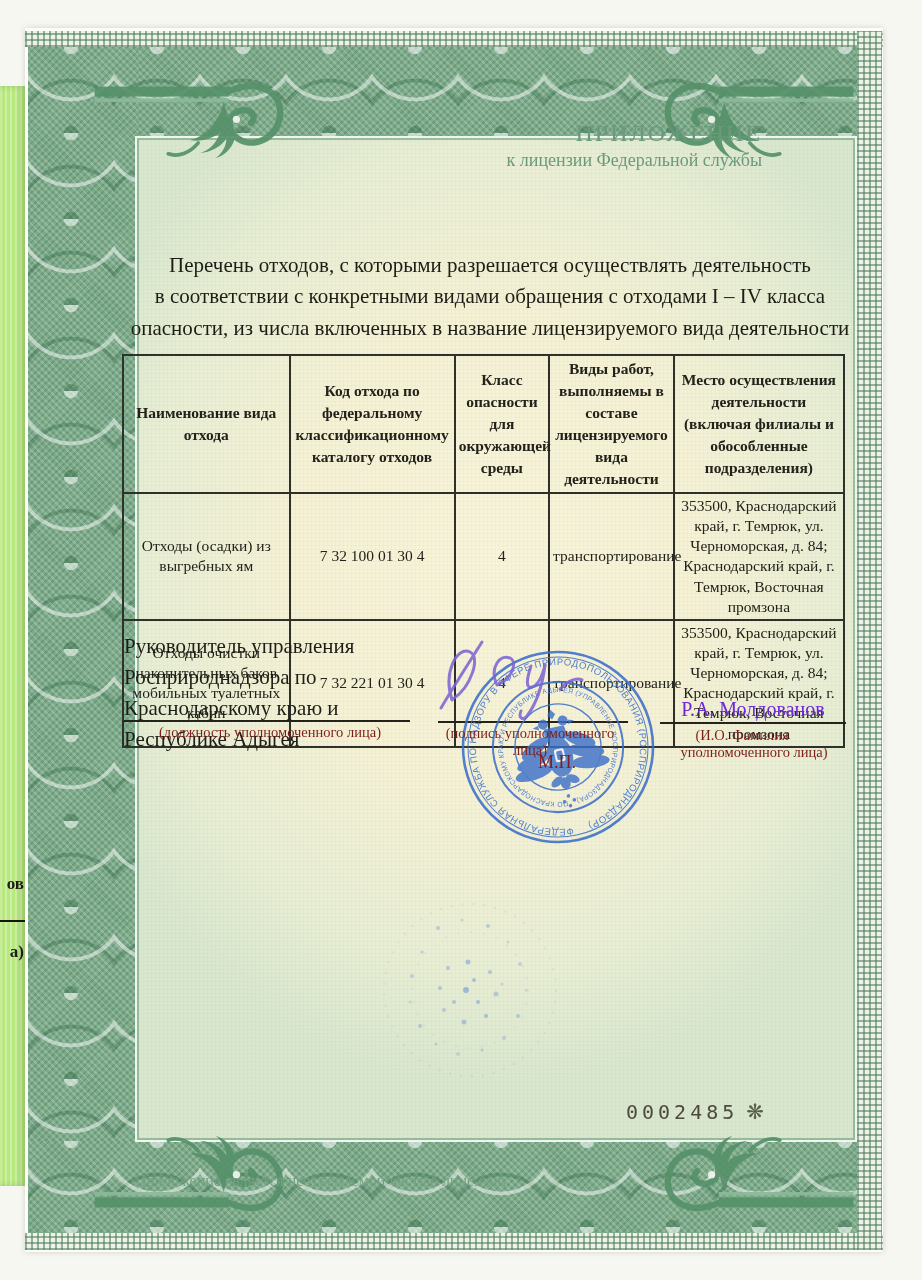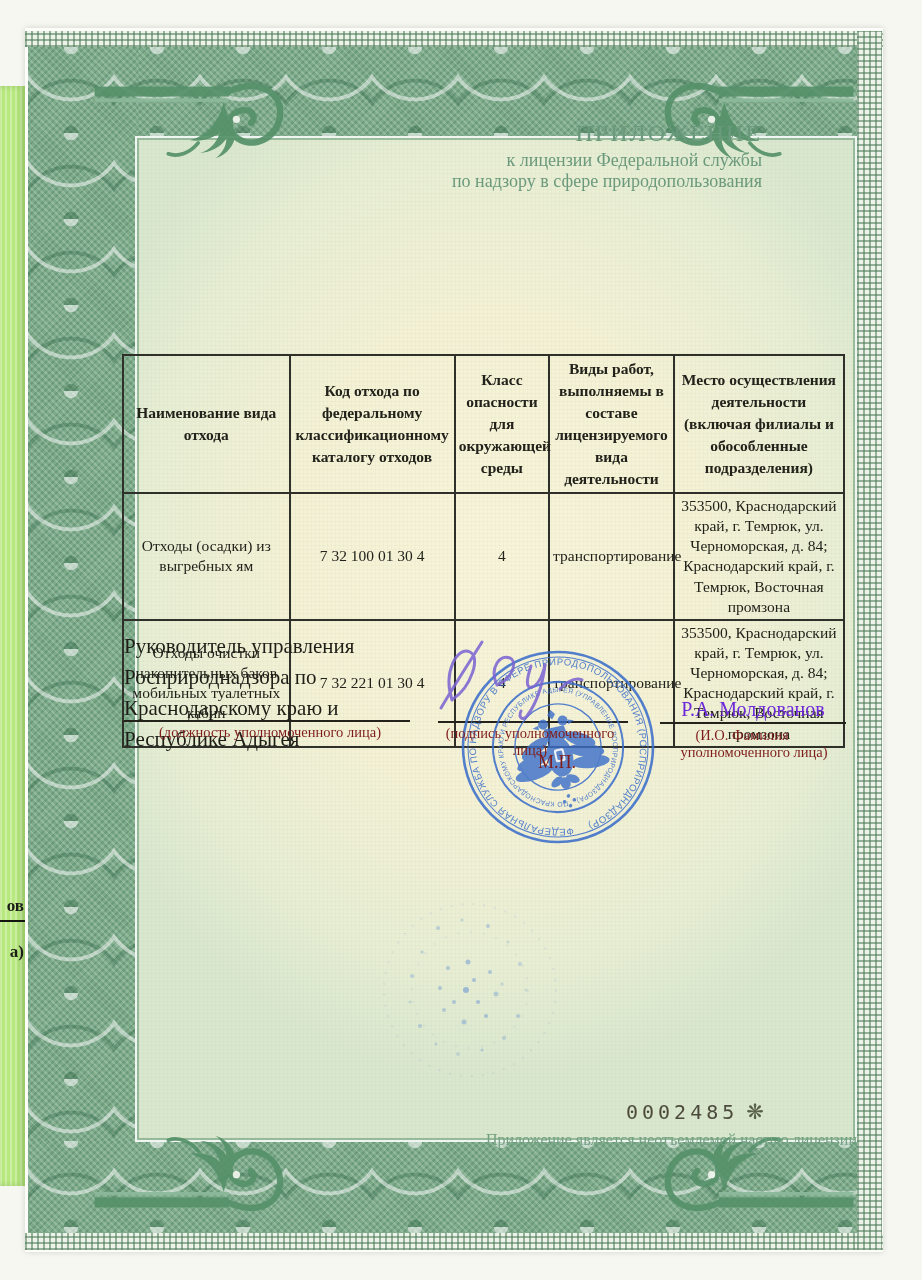--- a/index.html
+++ b/index.html
@@ -66,21 +66,21 @@
   
   .sig-pos{left:124px;top:631px;font-size:21px;line-height:31px;color:#1e1e17;z-index:5;}
   .uline{height:2px;background:#23231c;z-index:5;}
   .cap{font-size:14.5px;color:#7f1d1d;text-align:center;line-height:1.18;z-index:5;}
   .mp{left:527px;top:752px;width:60px;text-align:center;font-size:18px;z-index:8;color:#7f1d1d;}
   .name{left:660px;top:698px;width:186px;text-align:center;font-size:20px;z-index:8;color:#6d28d9;}
 
   .serial{left:626px;top:1100px;font-family:"DejaVu Sans Mono",monospace;font-size:20px;
       letter-spacing:4px;color:#4c4a3c;z-index:5;}
   .serial .mark{font-size:21px;letter-spacing:0;color:#59604b;margin-left:8px;font-family:"DejaVu Sans",sans-serif;}
-  .footer-note{left:135px;top:1131px;width:722px;text-align:right;font-size:16px;color:#74a182;z-index:5;}
+  .footer-note{left:135px;top:1172px;width:722px;text-align:left;font-size:16px;color:#74a182;z-index:5;}
 
   .stamp{left:456px;top:645px;z-index:6;opacity:.88;transform:rotate(-12deg);}
   .sig-svg{left:436px;top:636px;z-index:7;}
   .faint-stamp{left:378px;top:898px;z-index:4;}
 </style>
 </head>
 <body>
 
 <div class="scan">
 
@@ -113,31 +113,35 @@
       <use href="#flourishShape"></use>
     </svg>
   <svg class="flourish" style="left:88px;top:1122px;transform:scaleY(-1)" width="215" height="100" viewBox="0 0 230 110">
       <use href="#flourishShape"></use>
     </svg>
   <svg class="flourish" style="left:645px;top:1122px;transform:scale(-1,-1)" width="215" height="100" viewBox="0 0 230 110">
       <use href="#flourishShape"></use>
     </svg>
 
   <div class="abs edge-strip">
-    <div class="frag" style="top:810px">ов</div>
+    <div class="frag" style="top:788px">ов</div>
     <div class="frag-line" style="top:834px"></div>
     <div class="frag" style="top:856px">а)</div>
   </div>
 
   <div class="abs hdr-green">
     <div class="t1">ПРИЛОЖЕНИЕ</div>
     <div class="t2">к лицензии Федеральной службы</div>
-    <div class="t2">по надзору в сфере природопользования</div>
-  </div>
-
+  </div>
+
+  <div class="abs intro">
+    <div>Перечень отходов, с которыми разрешается осуществлять деятельность</div>
+    <div>в соответствии с конкретными видами обращения с отходами I – IV класса</div>
+    <div>опасности, из числа включенных в название лицензируемого вида деятельности</div>
+  </div>
 
   <table class="waste">
     <colgroup>
         <col class="c1">
         <col class="c2">
         <col class="c3">
         <col class="c4">
         <col class="c5">
       </colgroup>
     <tbody>

